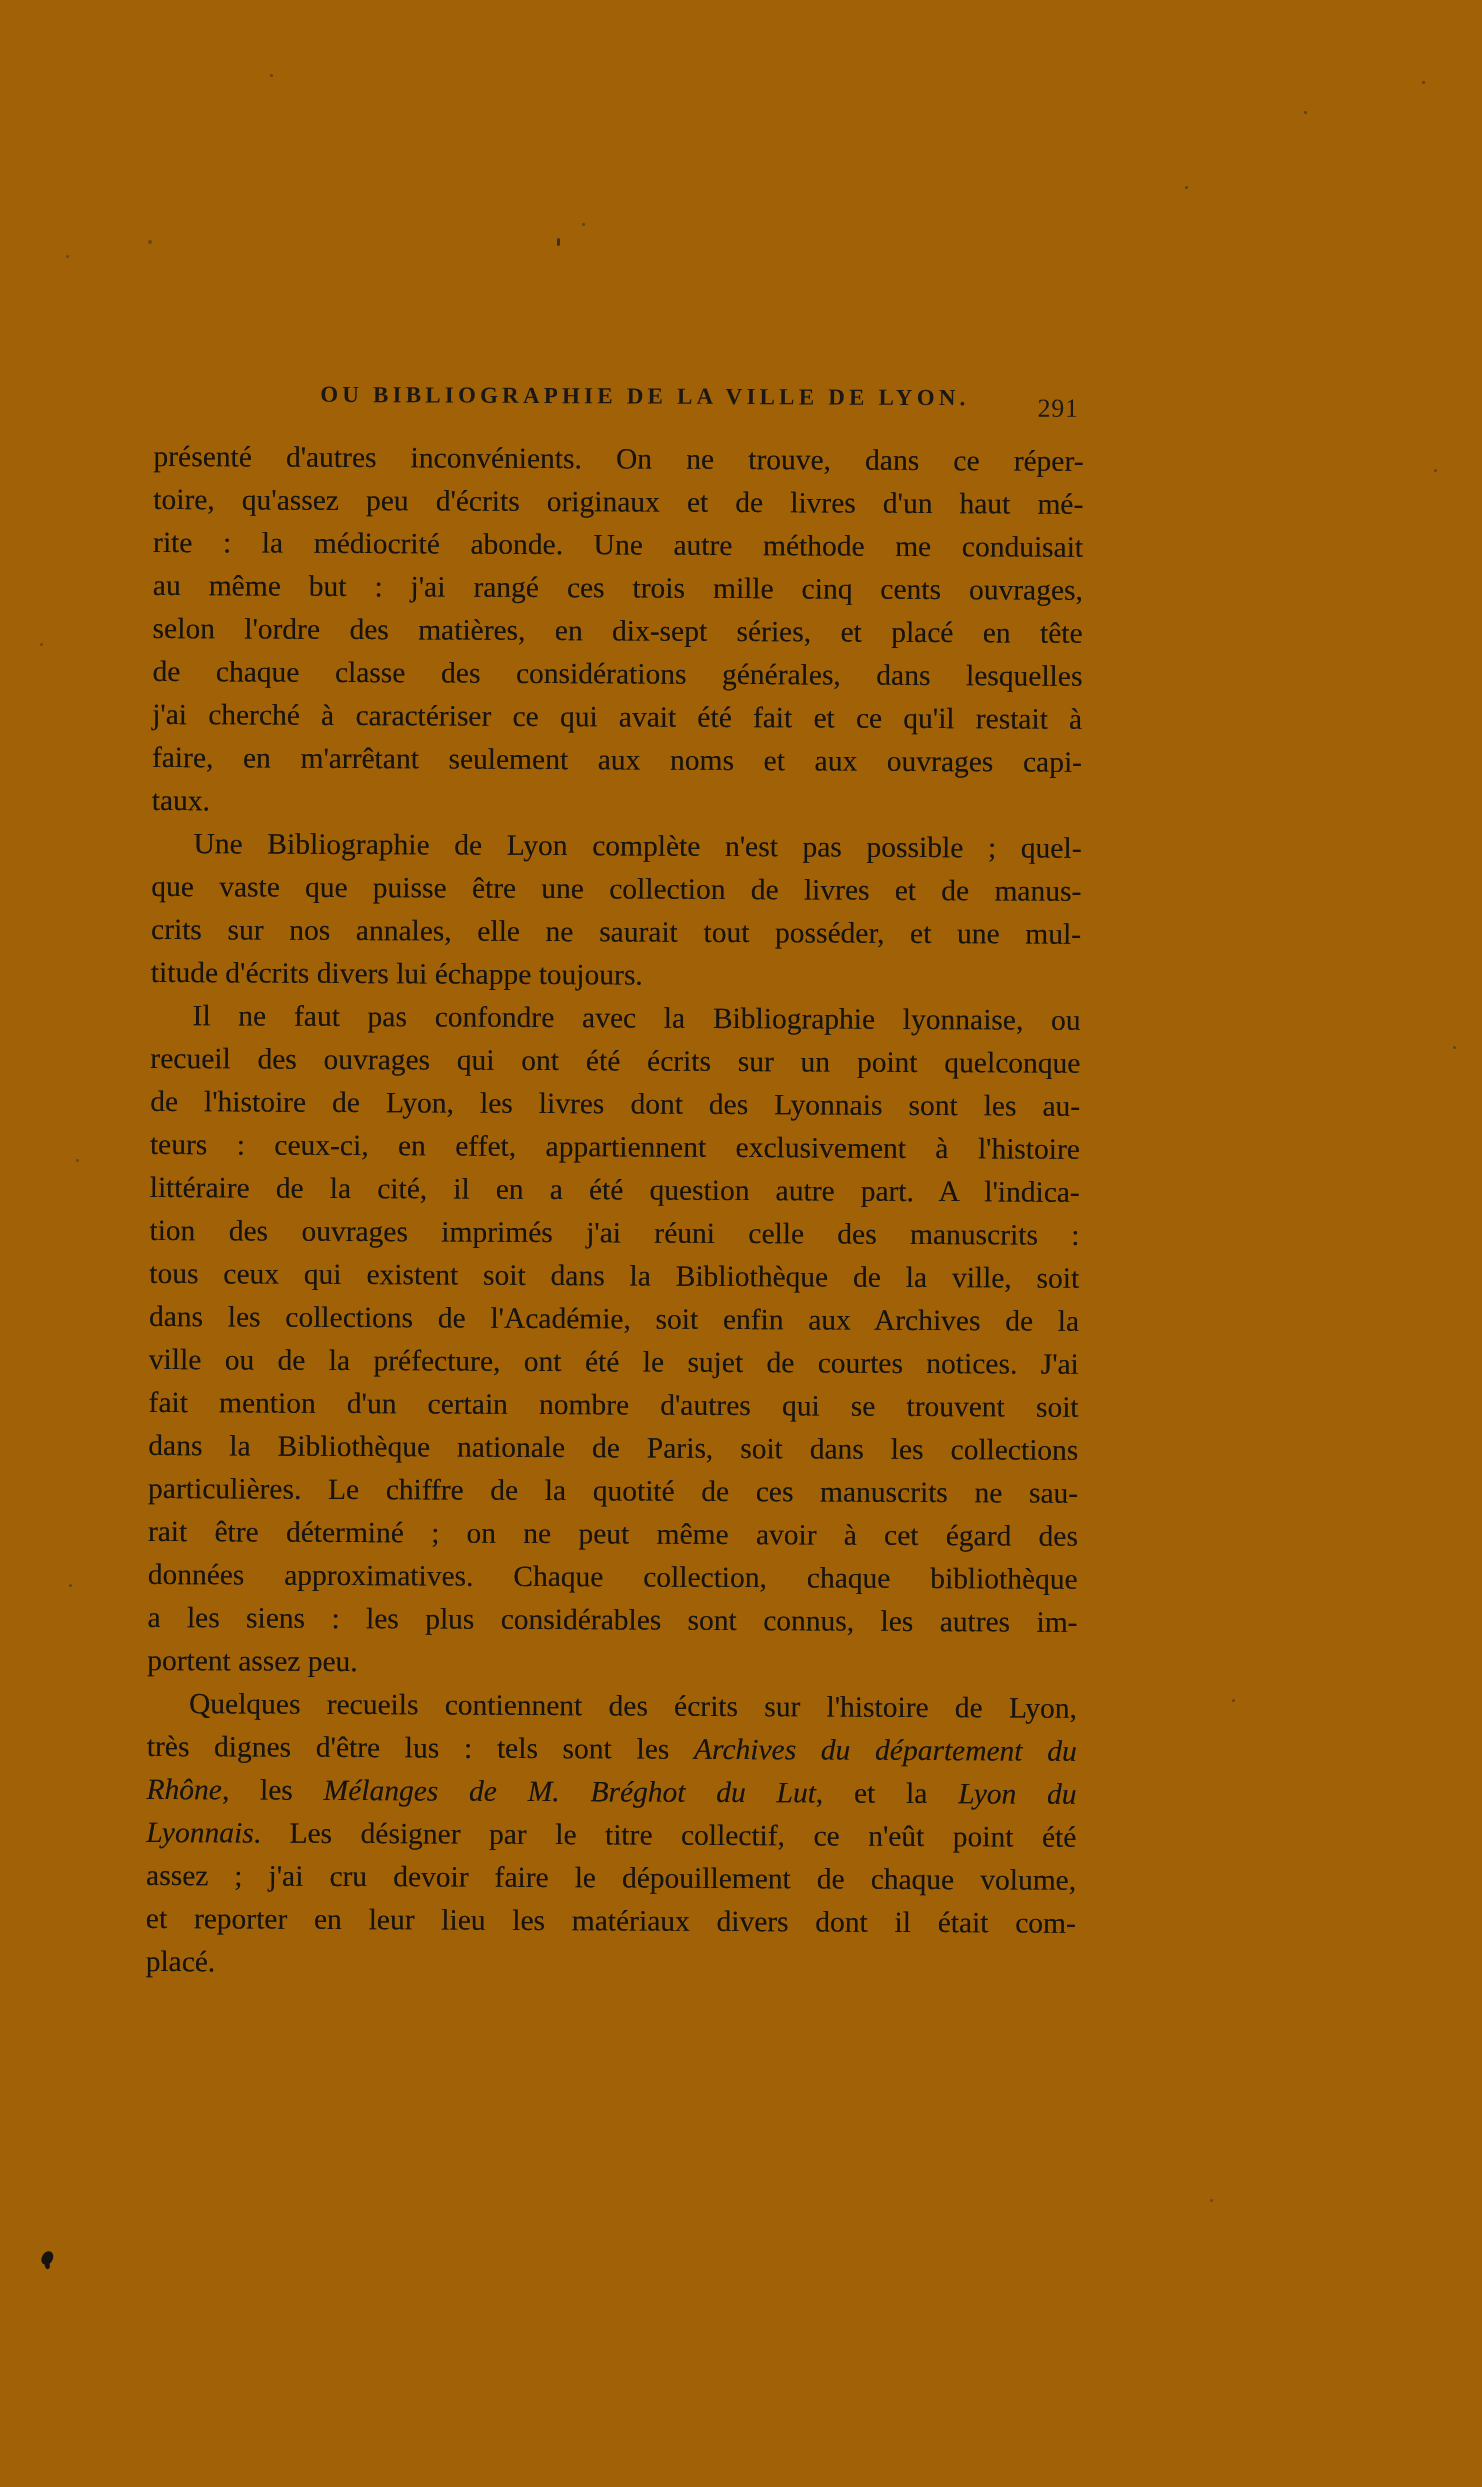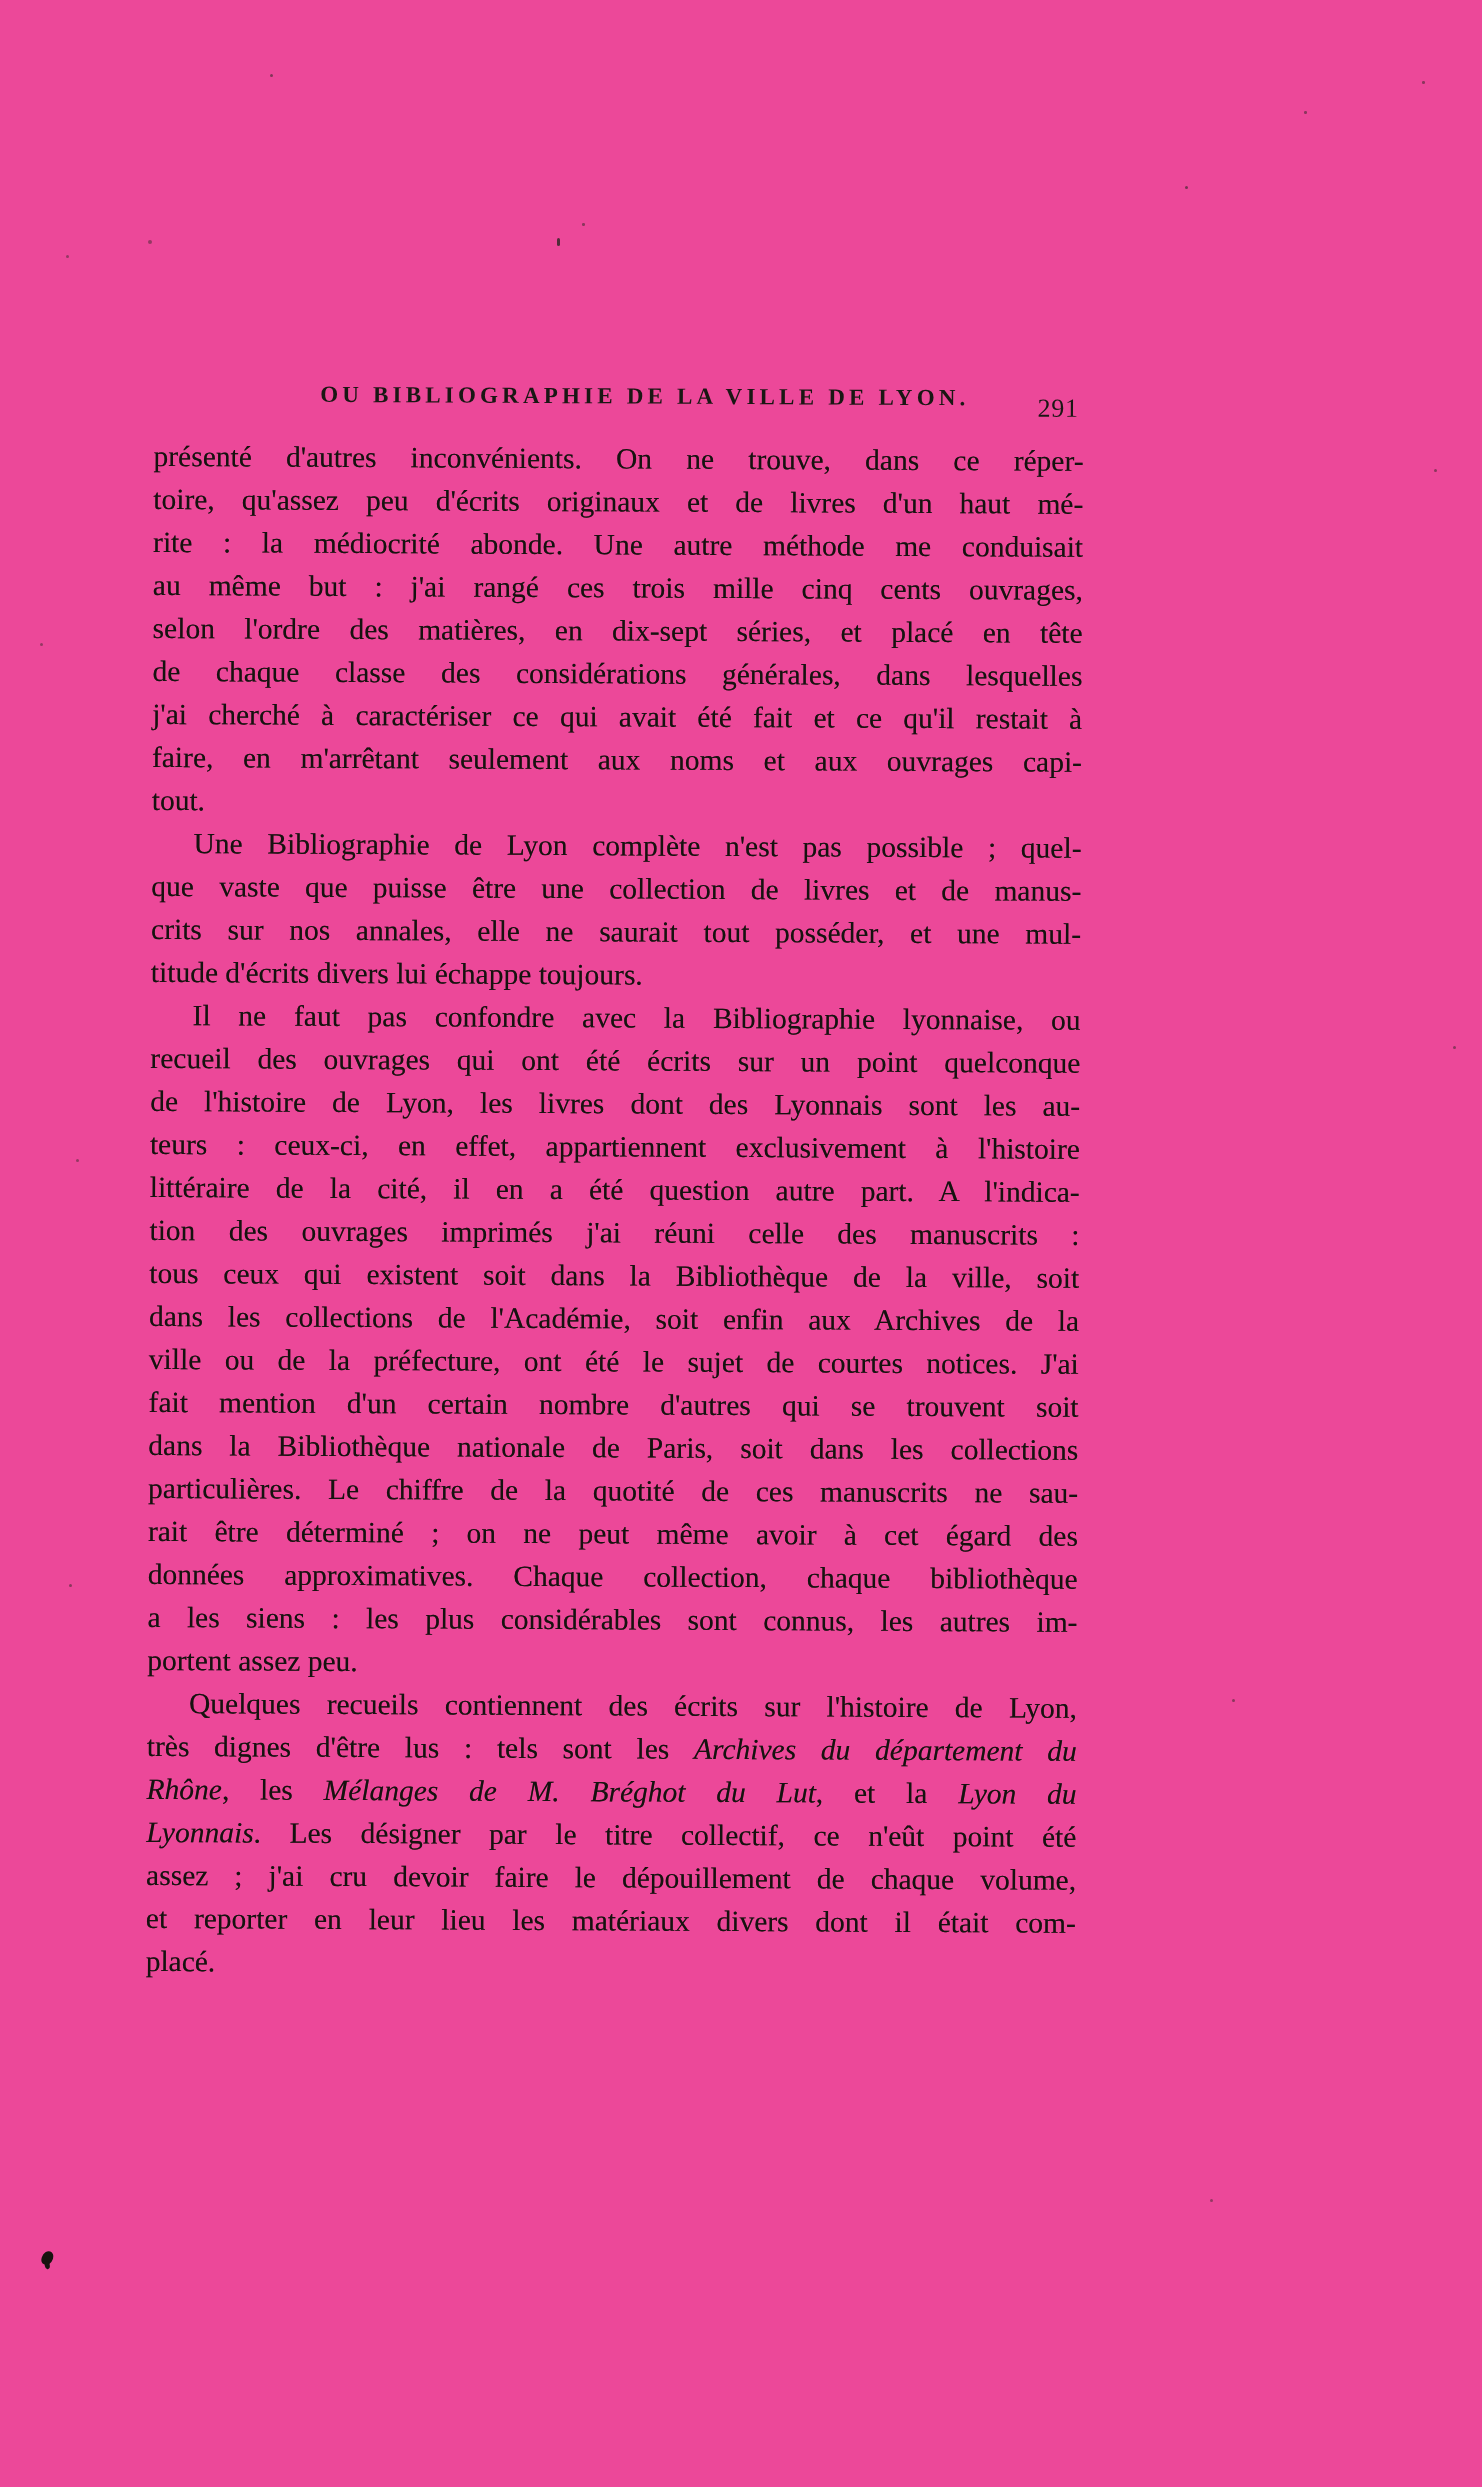--- a/index.html
+++ b/index.html
@@ -4,21 +4,21 @@
 <style>
   html, body { margin: 0; padding: 0; }
   body {
     width: 1482px; height: 2487px;
     background: #ffffff;
     font-family: "Liberation Serif", "DejaVu Serif", serif;
   }
   .page {
     position: relative;
     width: 1482px; height: 2487px;
-    background: #ec4899;
+    background: #a16207;
     overflow: hidden;
     color: #141210;
   }
   .content {
     position: absolute;
     left: 154px; top: 374px;
     width: 930px;
     transform: rotate(0.3deg);
     transform-origin: top left;
   }
@@ -101,21 +101,21 @@
     <div class="body-text" id="body-text">
         <div class="paragraph">
           <div class="line"><span>présenté d'autres inconvénients. On ne trouve, dans ce réper-</span></div>
           <div class="line"><span>toire, qu'assez peu d'écrits originaux et de livres d'un haut mé-</span></div>
           <div class="line"><span>rite : la médiocrité abonde. Une autre méthode me conduisait</span></div>
           <div class="line"><span>au même but : j'ai rangé ces trois mille cinq cents ouvrages,</span></div>
           <div class="line"><span>selon l'ordre des matières, en dix-sept séries, et placé en tête</span></div>
           <div class="line"><span>de chaque classe des considérations générales, dans lesquelles</span></div>
           <div class="line"><span>j'ai cherché à caractériser ce qui avait été fait et ce qu'il restait à</span></div>
           <div class="line"><span>faire, en m'arrêtant seulement aux noms et aux ouvrages capi-</span></div>
-          <div class="line last"><span>tout.</span></div>
+          <div class="line last"><span>taux.</span></div>
         </div>
         <div class="paragraph">
           <div class="line indent"><span>Une Bibliographie de Lyon complète n'est pas possible ; quel-</span></div>
           <div class="line"><span>que vaste que puisse être une collection de livres et de manus-</span></div>
           <div class="line"><span>crits sur nos annales, elle ne saurait tout posséder, et une mul-</span></div>
           <div class="line last"><span>titude d'écrits divers lui échappe toujours.</span></div>
         </div>
         <div class="paragraph">
           <div class="line indent"><span>Il ne faut pas confondre avec la Bibliographie lyonnaise, ou</span></div>
           <div class="line"><span>recueil des ouvrages qui ont été écrits sur un point quelconque</span></div>

